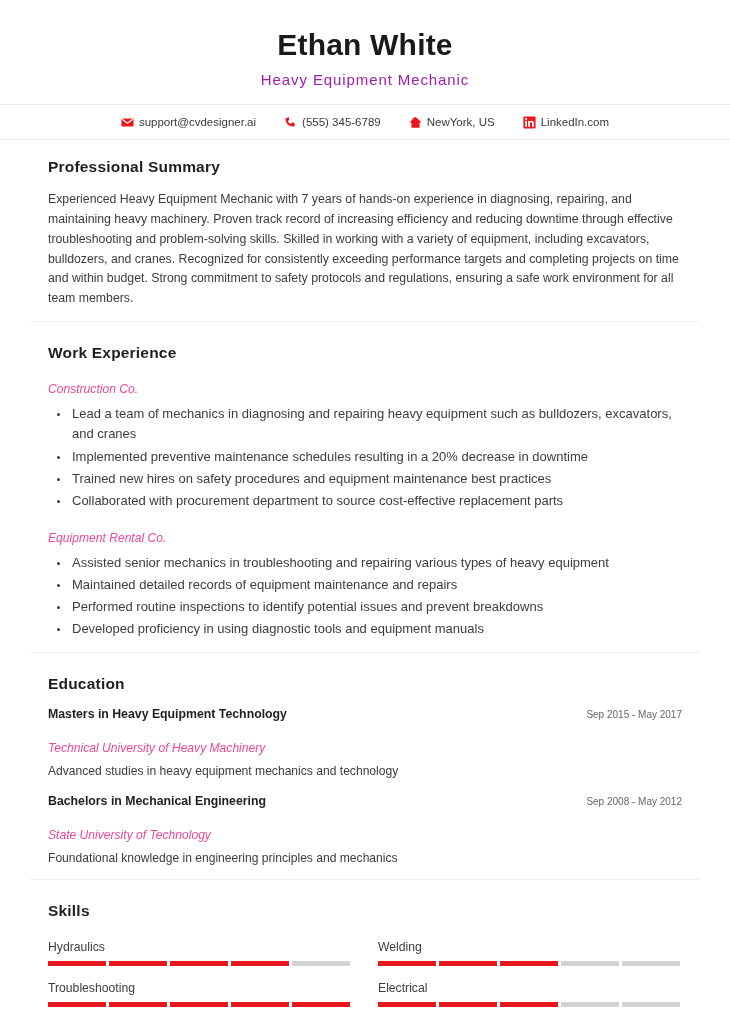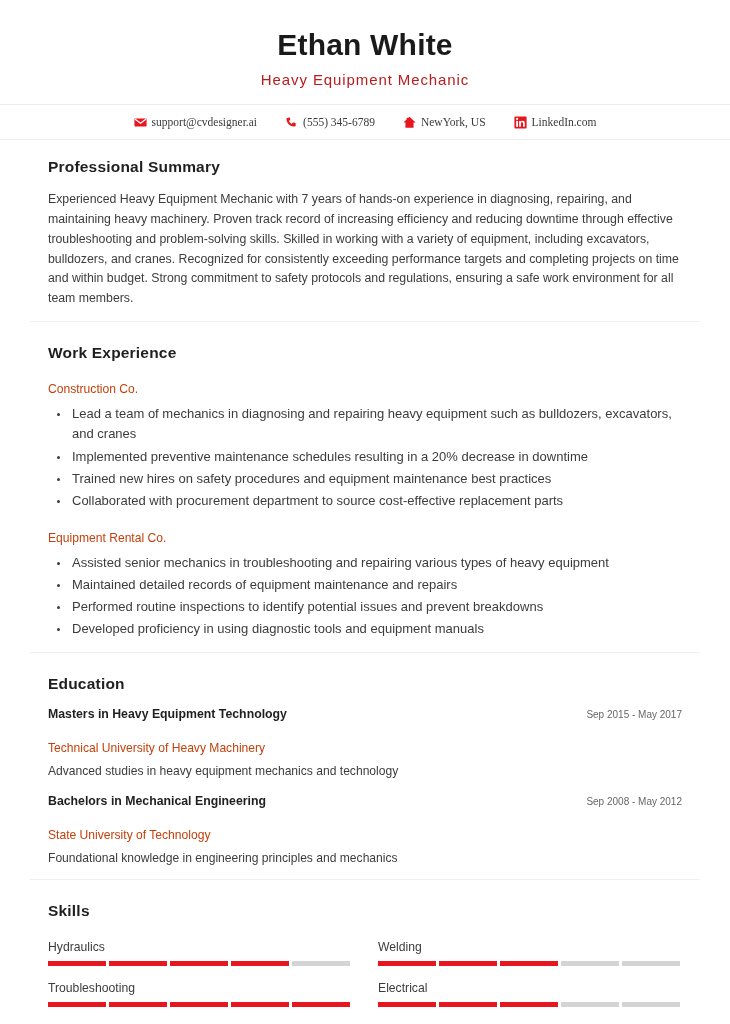--- a/index.html
+++ b/index.html
@@ -18,38 +18,37 @@
   .header { padding: 28px 30px 16px; text-align: center; }
   .name {
     font-size: 30px;
     font-weight: bold;
     color: #1a1a1a;
     line-height: 1.16;
     letter-spacing: 0.2px;
   }
   .job-title {
     font-size: 15px;
-    color: #b91c1c;
+    color: #a21caf;
     margin-top: 8px;
     letter-spacing: 0.9px;
     font-weight: normal;
   }
 
   .rule { height: 1px; background: #ededed; width: 100%; }
 
   
   .contact-bar {
     display: flex;
     justify-content: center;
     align-items: center;
     gap: 28px;
     padding: 11px 0 10px;
     font-size: 11.5px;
     color: #3a3a3a;
-    font-family: Liberation Serif, serif;
   }
   .contact-item { display: flex; align-items: center; gap: 5px; white-space: nowrap; }
   .contact-item .ico { display:flex; align-items:center; justify-content:center; width: 13px; height: 13px; }
   .contact-item .ico svg { display:block; }
 
   
   .body-wrap { padding: 0 30px; }
   .section { padding: 18px 0 4px; }
   .section-divider { height: 1px; background: #f0f0f0; margin: 12px 0 0; }
   .section-title {
@@ -83,22 +82,23 @@
     color: #1f1f1f;
   }
   .entry-date {
     font-size: 10px;
     color: #666666;
     white-space: nowrap;
     flex: none;
   }
   .entry-sub {
     font-size: 12.1px;
-    color: #c2410c;
+    color: #ec4899;
     margin-top: 20px;
+    font-style: italic;
   }
   .entry-desc {
     font-size: 12.1px;
     color: #3c3c3c;
     margin-top: 7px;
     line-height: 1.5;
   }
   ul.bullets {
     margin: 8px 0 0 0;
     padding-left: 22px;

